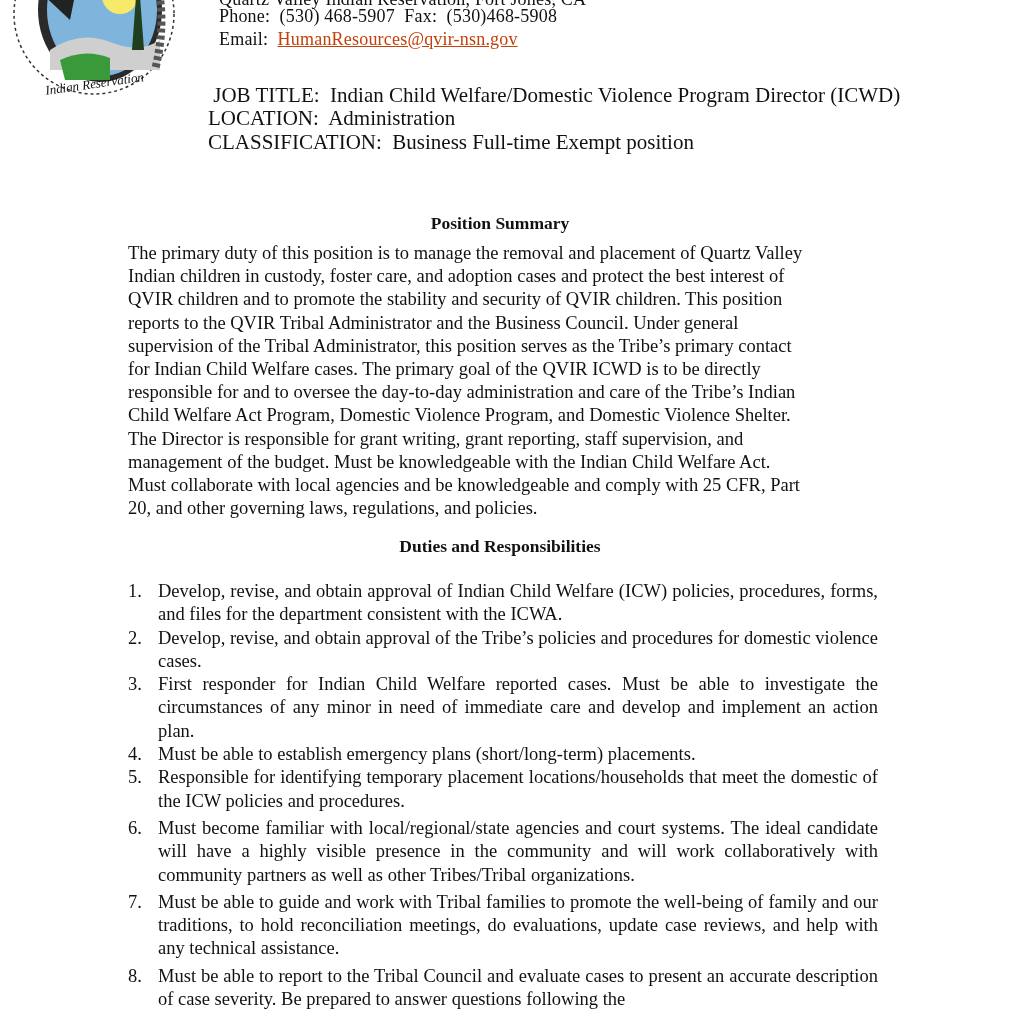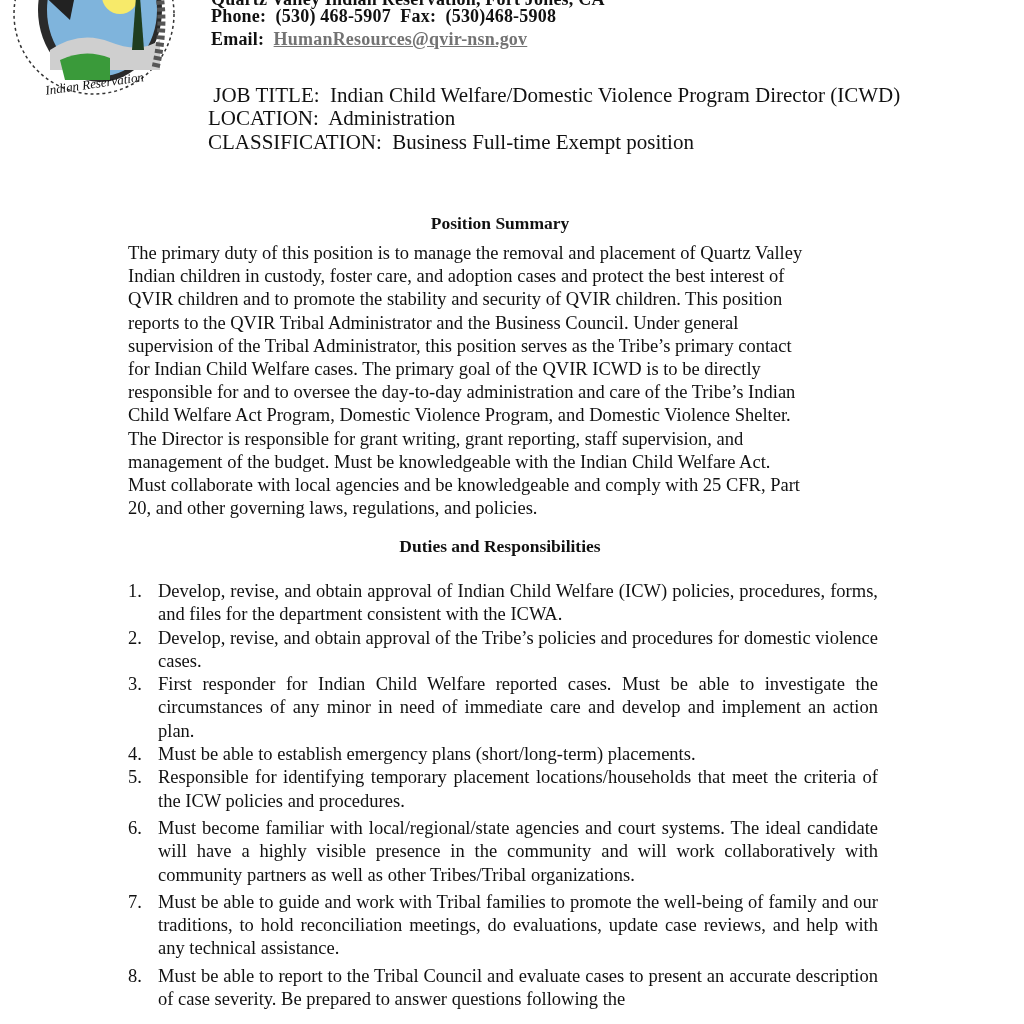--- a/index.html
+++ b/index.html
@@ -1,23 +1,23 @@
 <!DOCTYPE html>
 <html><head>
 <meta charset="utf-8">
 <style>
   html, body { margin: 0; padding: 0; background: #ffffff; }
   body { width: 1024px; height: 1024px; overflow: hidden; position: relative;
          font-family: "Liberation Serif", "DejaVu Serif", serif; color: #111; }
   .logo { position: absolute; left: 10px; top: -70px; width: 168px; height: 168px; }
-  .hdr { position: absolute; left: 211px; font-weight: bold; font-size: 18px; letter-spacing: 0.2px; }
+  .hdr { position: absolute; left: 219px; font-weight: normal; font-size: 18px; letter-spacing: 0.2px; }
   .hdr.clip { top: -11px; }
   .hdr.phone { top: 6px; }
   .hdr.email { top: 29px; }
-  .hdr a { color: #737373; text-decoration: underline; }
+  .hdr a { color: #c2410c; text-decoration: underline; }
   .meta { position: absolute; left: 208px; top: 84px; font-size: 21px; line-height: 23.3px; }
   .meta div { white-space: nowrap; }
   .sec-title { position: absolute; left: 0; width: 1000px; text-align: center; font-weight: bold; font-size: 17.5px; }
   .summary { position: absolute; left: 128px; top: 242px; width: 760px; font-size: 18.5px; line-height: 23.2px; }
   .summary div { white-space: nowrap; }
   .duties { position: absolute; left: 128px; top: 580px; width: 750px; font-size: 18.5px; line-height: 23.3px; }
   .item { position: relative; padding-left: 30px; margin-bottom: 0; }
   .item .num { position: absolute; left: 0; top: 0; }
   .item .txt { display: block; text-align: justify; text-align-last: left; }
 </style>
@@ -86,21 +86,21 @@
     <div class="item">
       <span class="num">3.</span>
       <span class="txt">First responder for Indian Child Welfare reported cases.  Must be able to investigate the circumstances of any minor in need of immediate care and develop and implement an action plan.</span>
     </div>
     <div class="item">
       <span class="num">4.</span>
       <span class="txt">Must be able to establish emergency plans (short/long-term) placements.</span>
     </div>
     <div class="item">
       <span class="num">5.</span>
-      <span class="txt">Responsible for identifying temporary placement locations/households that meet the criteria of the ICW policies and procedures.</span>
+      <span class="txt">Responsible for identifying temporary placement locations/households that meet the domestic of the ICW policies and procedures.</span>
     </div>
     <div class="item" style="margin-top: 4px;">
       <span class="num">6.</span>
       <span class="txt">Must become familiar with local/regional/state agencies and court systems. The ideal candidate will have a highly visible presence in the community and will work collaboratively with community partners as well as other Tribes/Tribal organizations.</span>
     </div>
     <div class="item" style="margin-top: 4px;">
       <span class="num">7.</span>
       <span class="txt">Must be able to guide and work with Tribal families to promote the well-being of family and our traditions, to hold reconciliation meetings, do evaluations, update case reviews, and help with any technical assistance.</span>
     </div>
     <div class="item" style="margin-top: 4px;">

